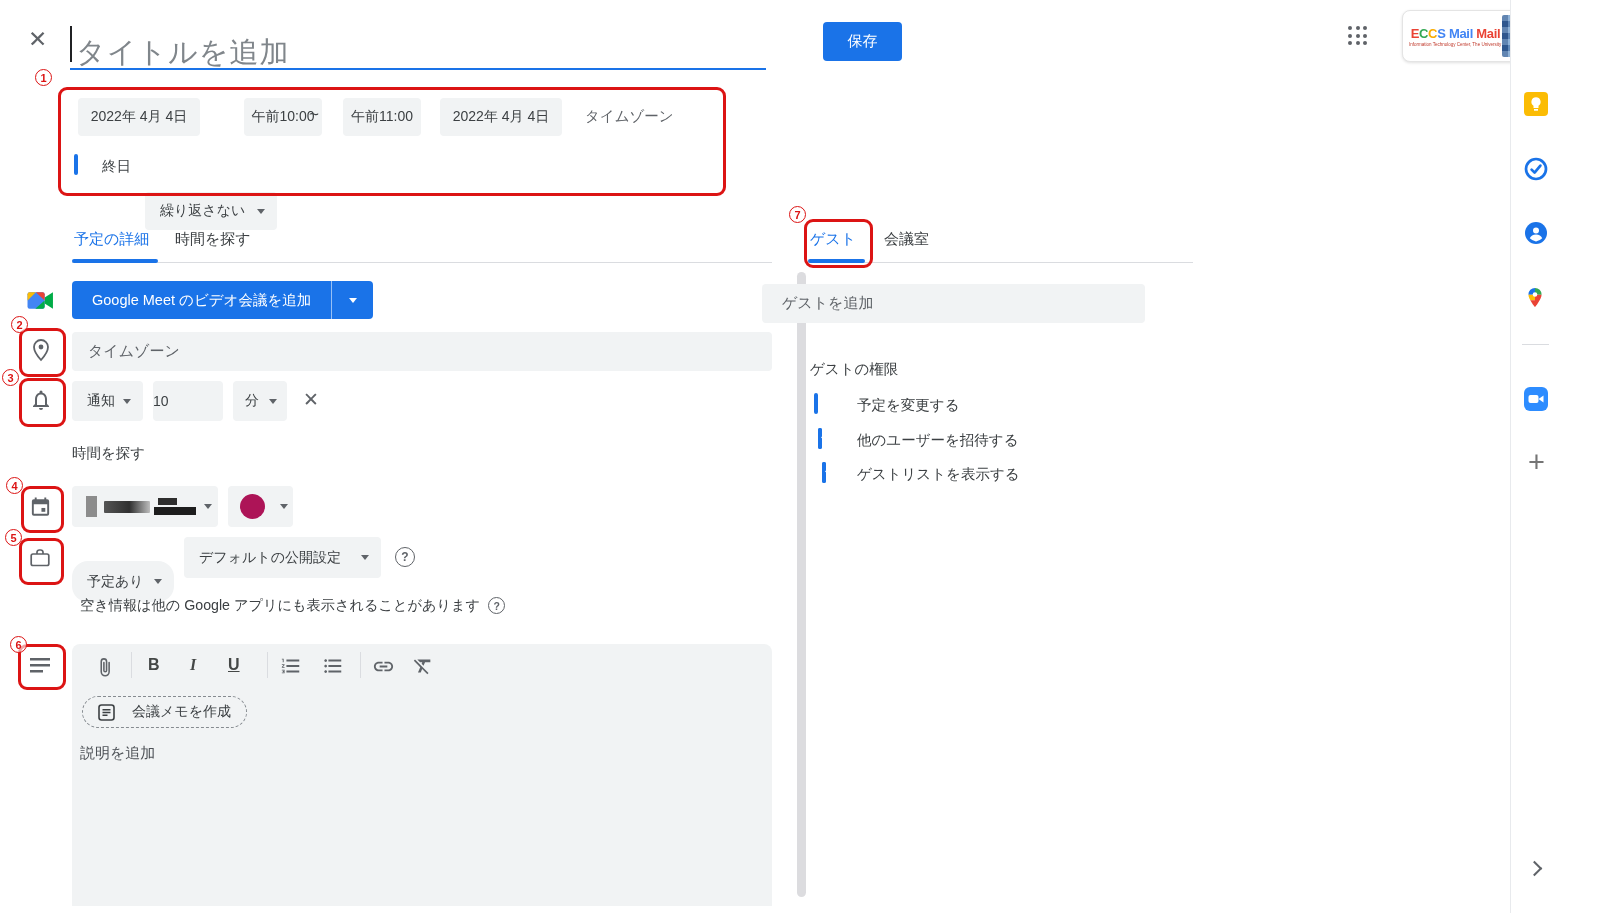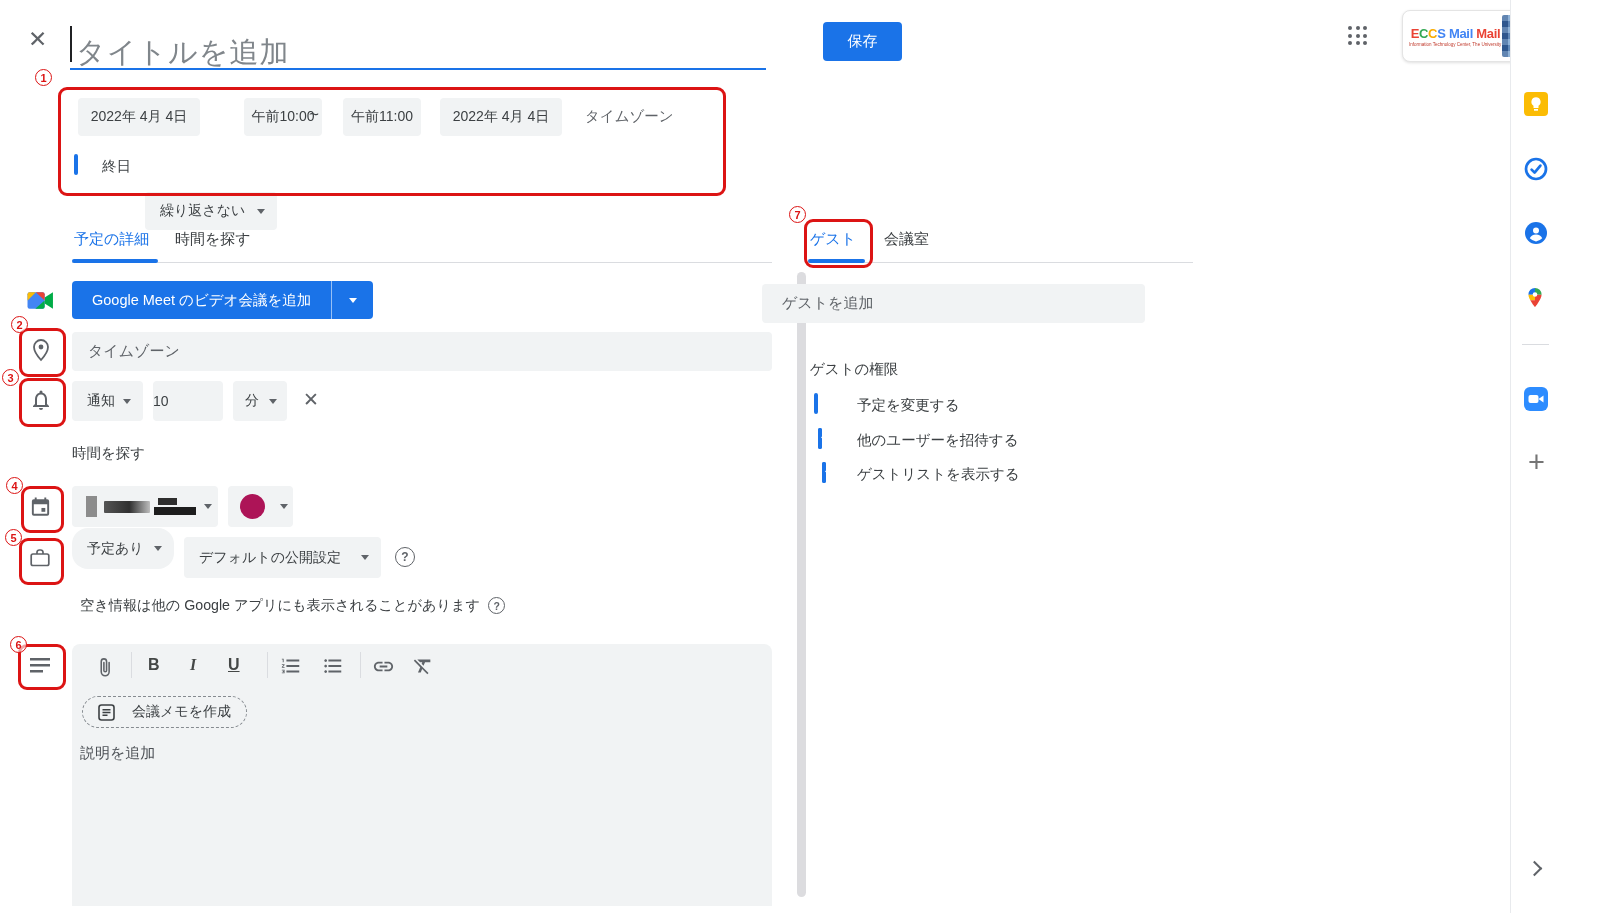--- a/index.html
+++ b/index.html
@@ -85,21 +85,21 @@
   .red-b{left:32px;top:15px;width:46px;height:12px;background:linear-gradient(90deg,#555,#303030 55%,#bdbdbd);border-radius:1px;}
   .red-c{left:86px;top:12px;width:19px;height:7px;background:#2e2e2e;}
   .red-d{left:82px;top:21px;width:42px;height:8px;background:#1d1d1d;}
   .cal-crt{left:124px;top:18px;}
   .clr-dd{left:228px;top:486px;width:65px;height:41px;background:#f1f3f4;border-radius:4px;cursor:pointer;}
   .clr-dot{left:12px;top:8px;width:25px;height:25px;border-radius:50%;}
   .clr-crt{left:44px;top:18px;}
 
   
   .brief-ic{left:28px;top:546px;}
-  .busy-dd{left:72px;top:528px;width:102px;height:41px;border-radius:16px;}
+  .busy-dd{left:72px;top:561px;width:102px;height:41px;border-radius:16px;}
   .priv-dd{left:184px;top:537px;width:197px;height:41px;}
   .help1{left:395px;top:547px;}
   .avail-note{left:80px;top:596px;font-size:14.2px;color:#3c4043;display:flex;align-items:center;gap:8px;}
   .avail-note .helpc{width:17px;height:17px;font-size:10.5px;border-width:1.4px;}
 
   
   .desc-ic{left:28px;top:654px;}
   .desc-block{left:72px;top:644px;width:700px;height:262px;background:#f1f3f4;border-radius:8px 8px 0 0;}
   .tb-ic{top:655px;cursor:pointer;}
   .tb-sep{top:652px;width:1px;height:26px;background:#dadce0;}

